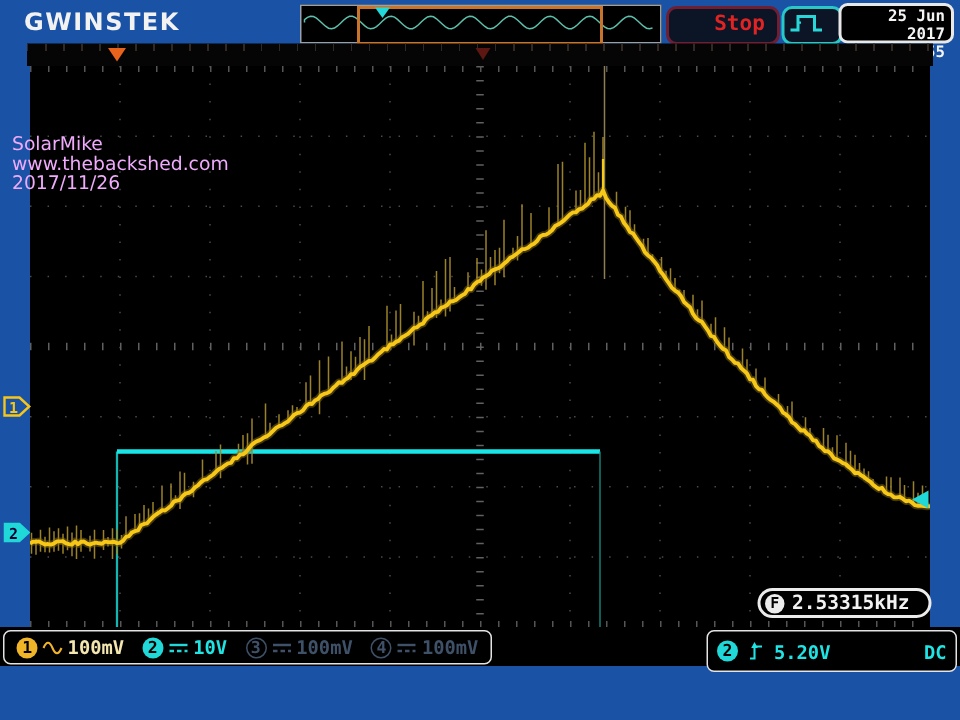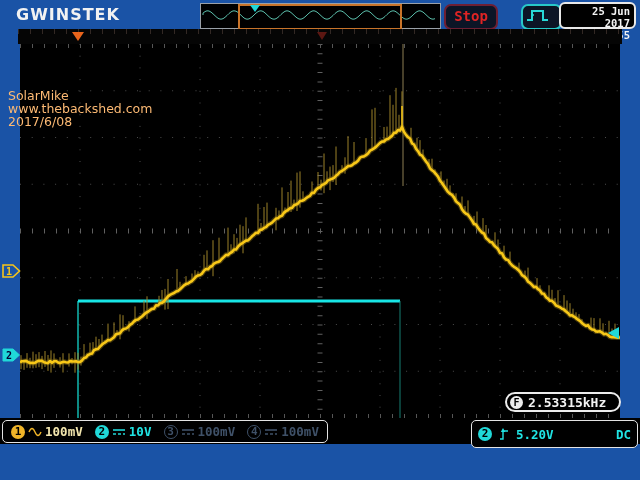--- a/index.html
+++ b/index.html
@@ -10,37 +10,37 @@
         letter-spacing:1px;font-family:"DejaVu Sans","Liberation Sans",sans-serif;}
   .preview{position:absolute;left:200px;top:3px;width:239px;height:24px;background:#000;
            border:1px solid #9aa0a8;}
   .preview-window{position:absolute;left:37px;top:0;width:160px;height:22px;border:2px solid #c8742a;}
   .preview-trig{position:absolute;left:49px;top:1px;width:0;height:0;
                 border-left:5px solid transparent;border-right:5px solid transparent;
                 border-top:7px solid #22d8d8;}
   #preview-svg{position:absolute;left:0;top:0;}
   .stop-btn{position:absolute;left:444px;top:4px;width:50px;height:22px;background:#0c1526;
             border:2px solid #6e1f33;border-radius:7px;color:#e02424;font-weight:bold;
-            font-size:14px;text-align:center;line-height:21px;}
+            font-size:14px;text-align:center;line-height:21px;padding-left:22px;}
   .pulse-btn{position:absolute;left:521px;top:4px;width:37px;height:22px;background:#0c1526;
              border:2px solid #28c8c8;border-radius:7px;}
   .datetime{position:absolute;left:559px;top:2px;width:77px;height:27px;background:#000;
             border:2px solid #e8e8e8;border-radius:6px;color:#f4f4f4;font-size:10.5px;
             font-weight:bold;text-align:right;padding:1px 4px 4px 0;box-sizing:border-box;line-height:12px;}
   
   .ruler{position:absolute;left:18px;top:29px;width:604px;height:15px;background:#050505;
          background-image:repeating-linear-gradient(90deg,#322824 0 1px,transparent 1px 12px);
          background-size:100% 5px;background-repeat:no-repeat;}
   .trig-pos{position:absolute;left:54px;top:3px;width:0;height:0;border-left:6px solid transparent;
             border-right:6px solid transparent;border-top:9px solid #e8641c;}
   .mem-pos{position:absolute;left:299px;top:3px;width:0;height:0;border-left:5px solid transparent;
            border-right:5px solid transparent;border-top:8px solid #5c1712;}
   
   .plot-bg{position:absolute;left:20px;top:44px;width:600px;height:374px;background:#000;}
-  .watermark{position:absolute;left:8px;top:89px;color:#fdba74;font-size:12.5px;line-height:13px;
+  .watermark{position:absolute;left:8px;top:89px;color:#f0abfc;font-size:12.5px;line-height:13px;
              font-family:"DejaVu Sans","Liberation Sans",sans-serif;z-index:2;}
   #plot-svg{position:absolute;left:20px;top:44px;z-index:3;}
   .chmark{position:absolute;left:2px;z-index:4;}
   .trig-level{position:absolute;left:607px;top:326px;z-index:4;}
   
   .freq{position:absolute;left:505px;top:392px;width:116px;height:20px;background:#000;
         border:2px solid #ececec;border-radius:11px;z-index:5;display:flex;align-items:center;
         color:#f2f2f2;font-size:13px;font-weight:bold;box-sizing:border-box;}
   .freq .fbadge{display:inline-block;width:13px;height:13px;border-radius:50%;background:#ececec;
         color:#000;font-size:10px;line-height:13px;text-align:center;margin:0 5px 0 3px;}
@@ -95,21 +95,21 @@
 
   <div class="ruler">
     <div class="trig-pos"></div>
     <div class="mem-pos"></div>
   </div>
 
   <div class="plot-bg"></div>
   <div class="watermark">
     <div>SolarMike</div>
     <div>www.thebackshed.com</div>
-    <div>2017/6/08</div>
+    <div>2017/11/26</div>
   </div>
   <svg id="plot-svg" width="600" height="374">
       <line x1="60" y1="0" x2="60" y2="374" stroke="#4b4b4b" stroke-width="1" stroke-dasharray="1 10.7"></line>
       <line x1="120" y1="0" x2="120" y2="374" stroke="#4b4b4b" stroke-width="1" stroke-dasharray="1 10.7"></line>
       <line x1="180" y1="0" x2="180" y2="374" stroke="#4b4b4b" stroke-width="1" stroke-dasharray="1 10.7"></line>
       <line x1="240" y1="0" x2="240" y2="374" stroke="#4b4b4b" stroke-width="1" stroke-dasharray="1 10.7"></line>
       <line x1="360" y1="0" x2="360" y2="374" stroke="#4b4b4b" stroke-width="1" stroke-dasharray="1 10.7"></line>
       <line x1="420" y1="0" x2="420" y2="374" stroke="#4b4b4b" stroke-width="1" stroke-dasharray="1 10.7"></line>
       <line x1="480" y1="0" x2="480" y2="374" stroke="#4b4b4b" stroke-width="1" stroke-dasharray="1 10.7"></line>
       <line x1="540" y1="0" x2="540" y2="374" stroke="#4b4b4b" stroke-width="1" stroke-dasharray="1 10.7"></line>

